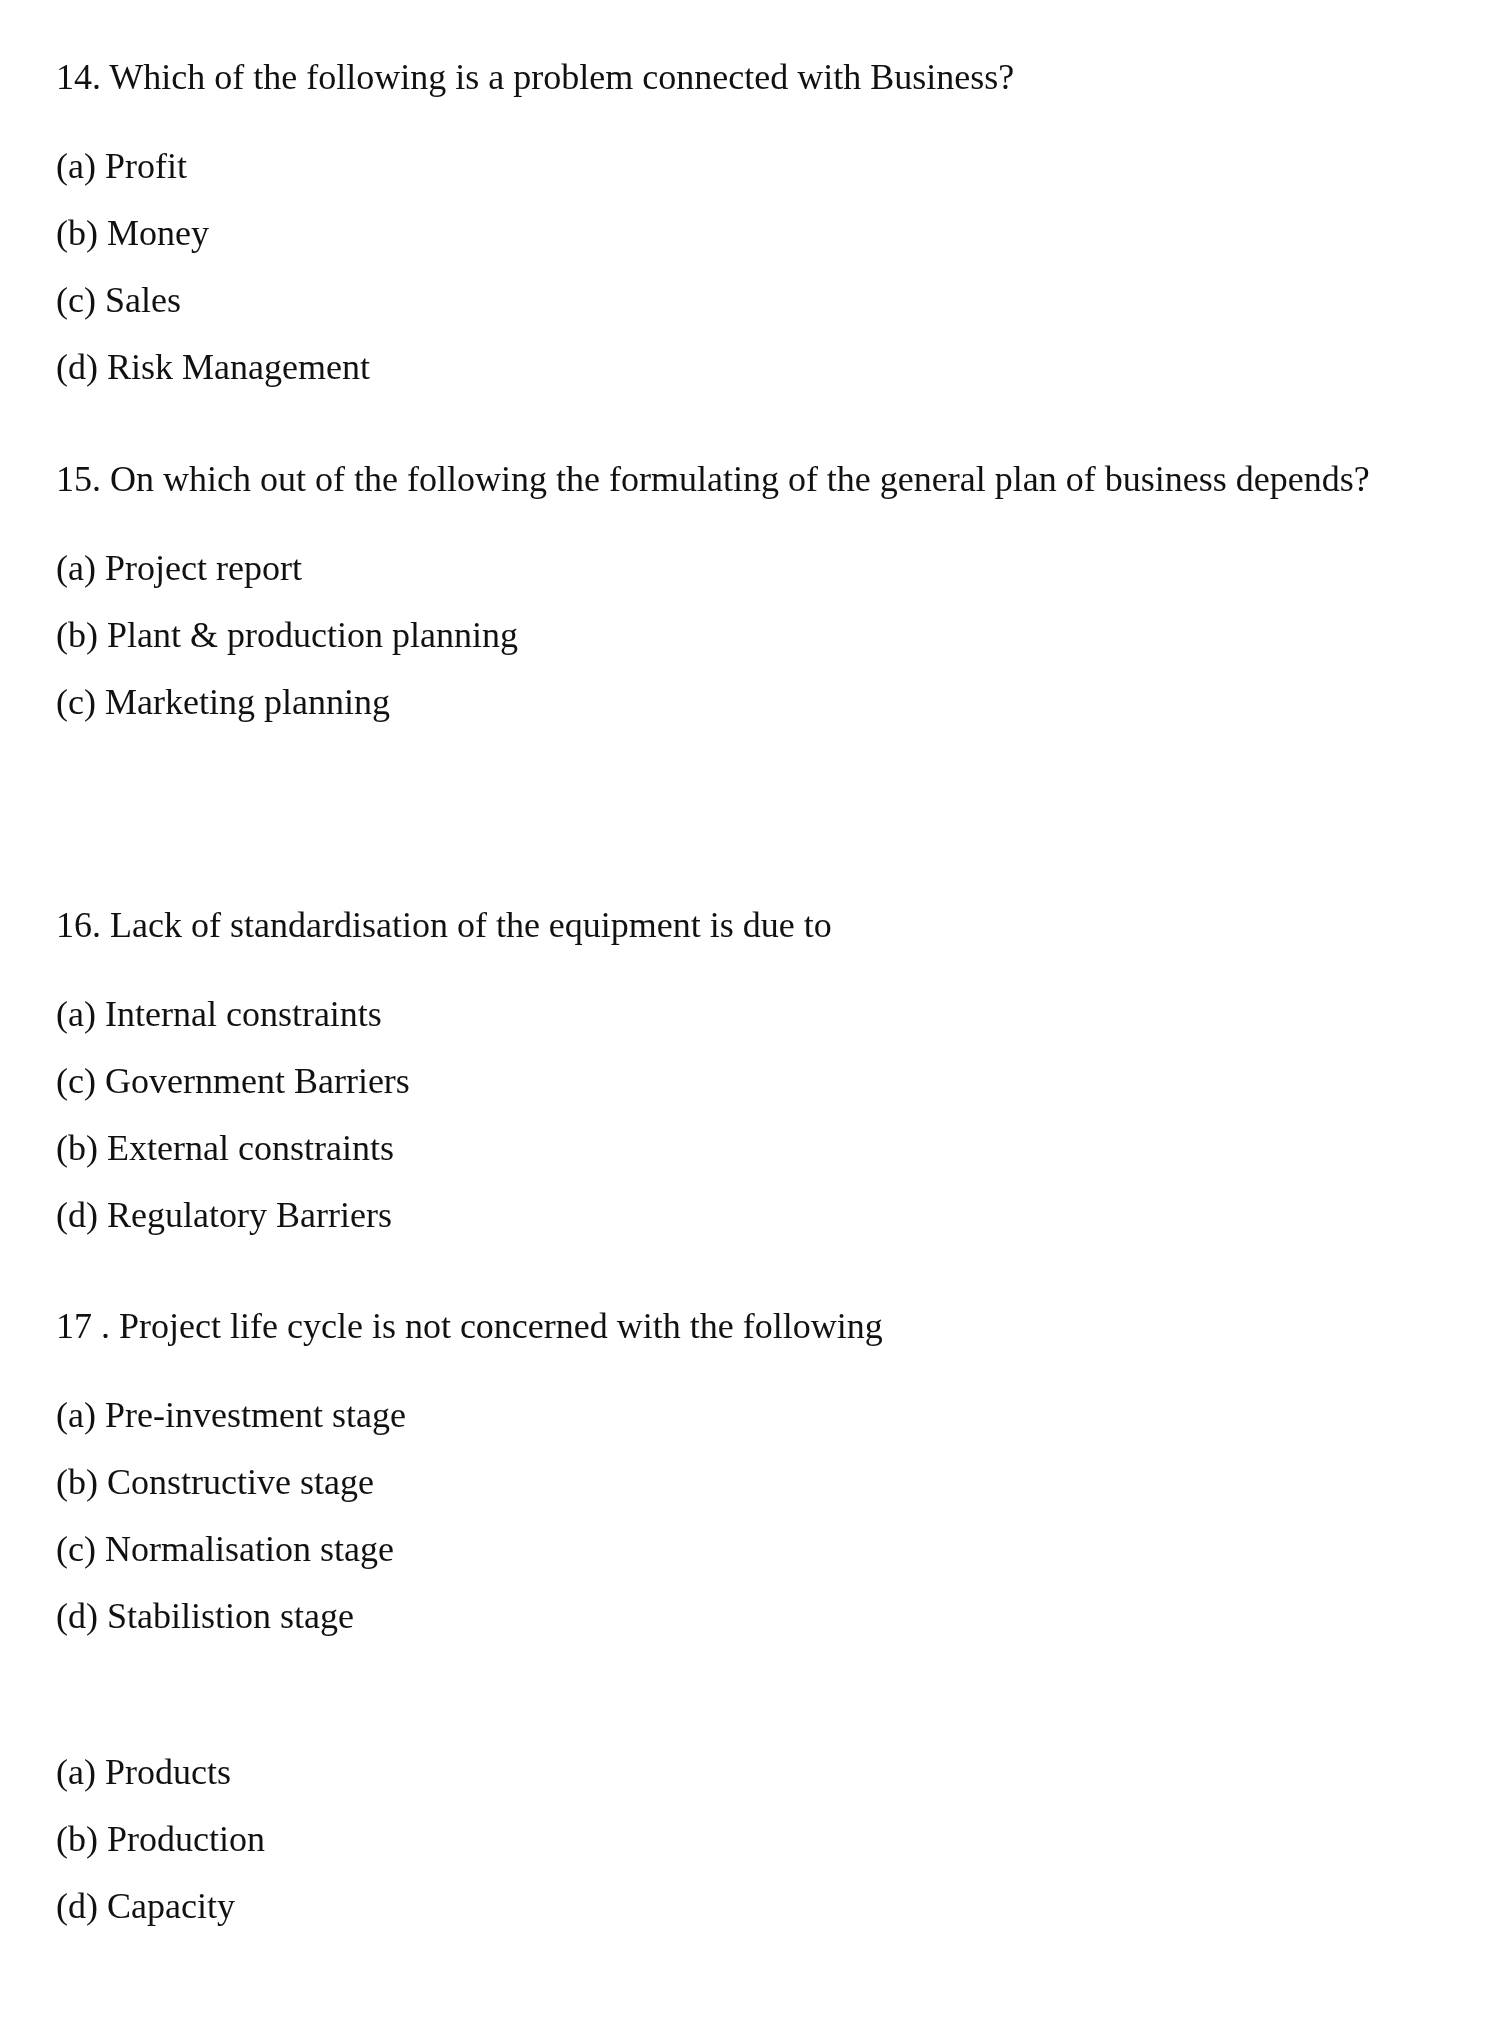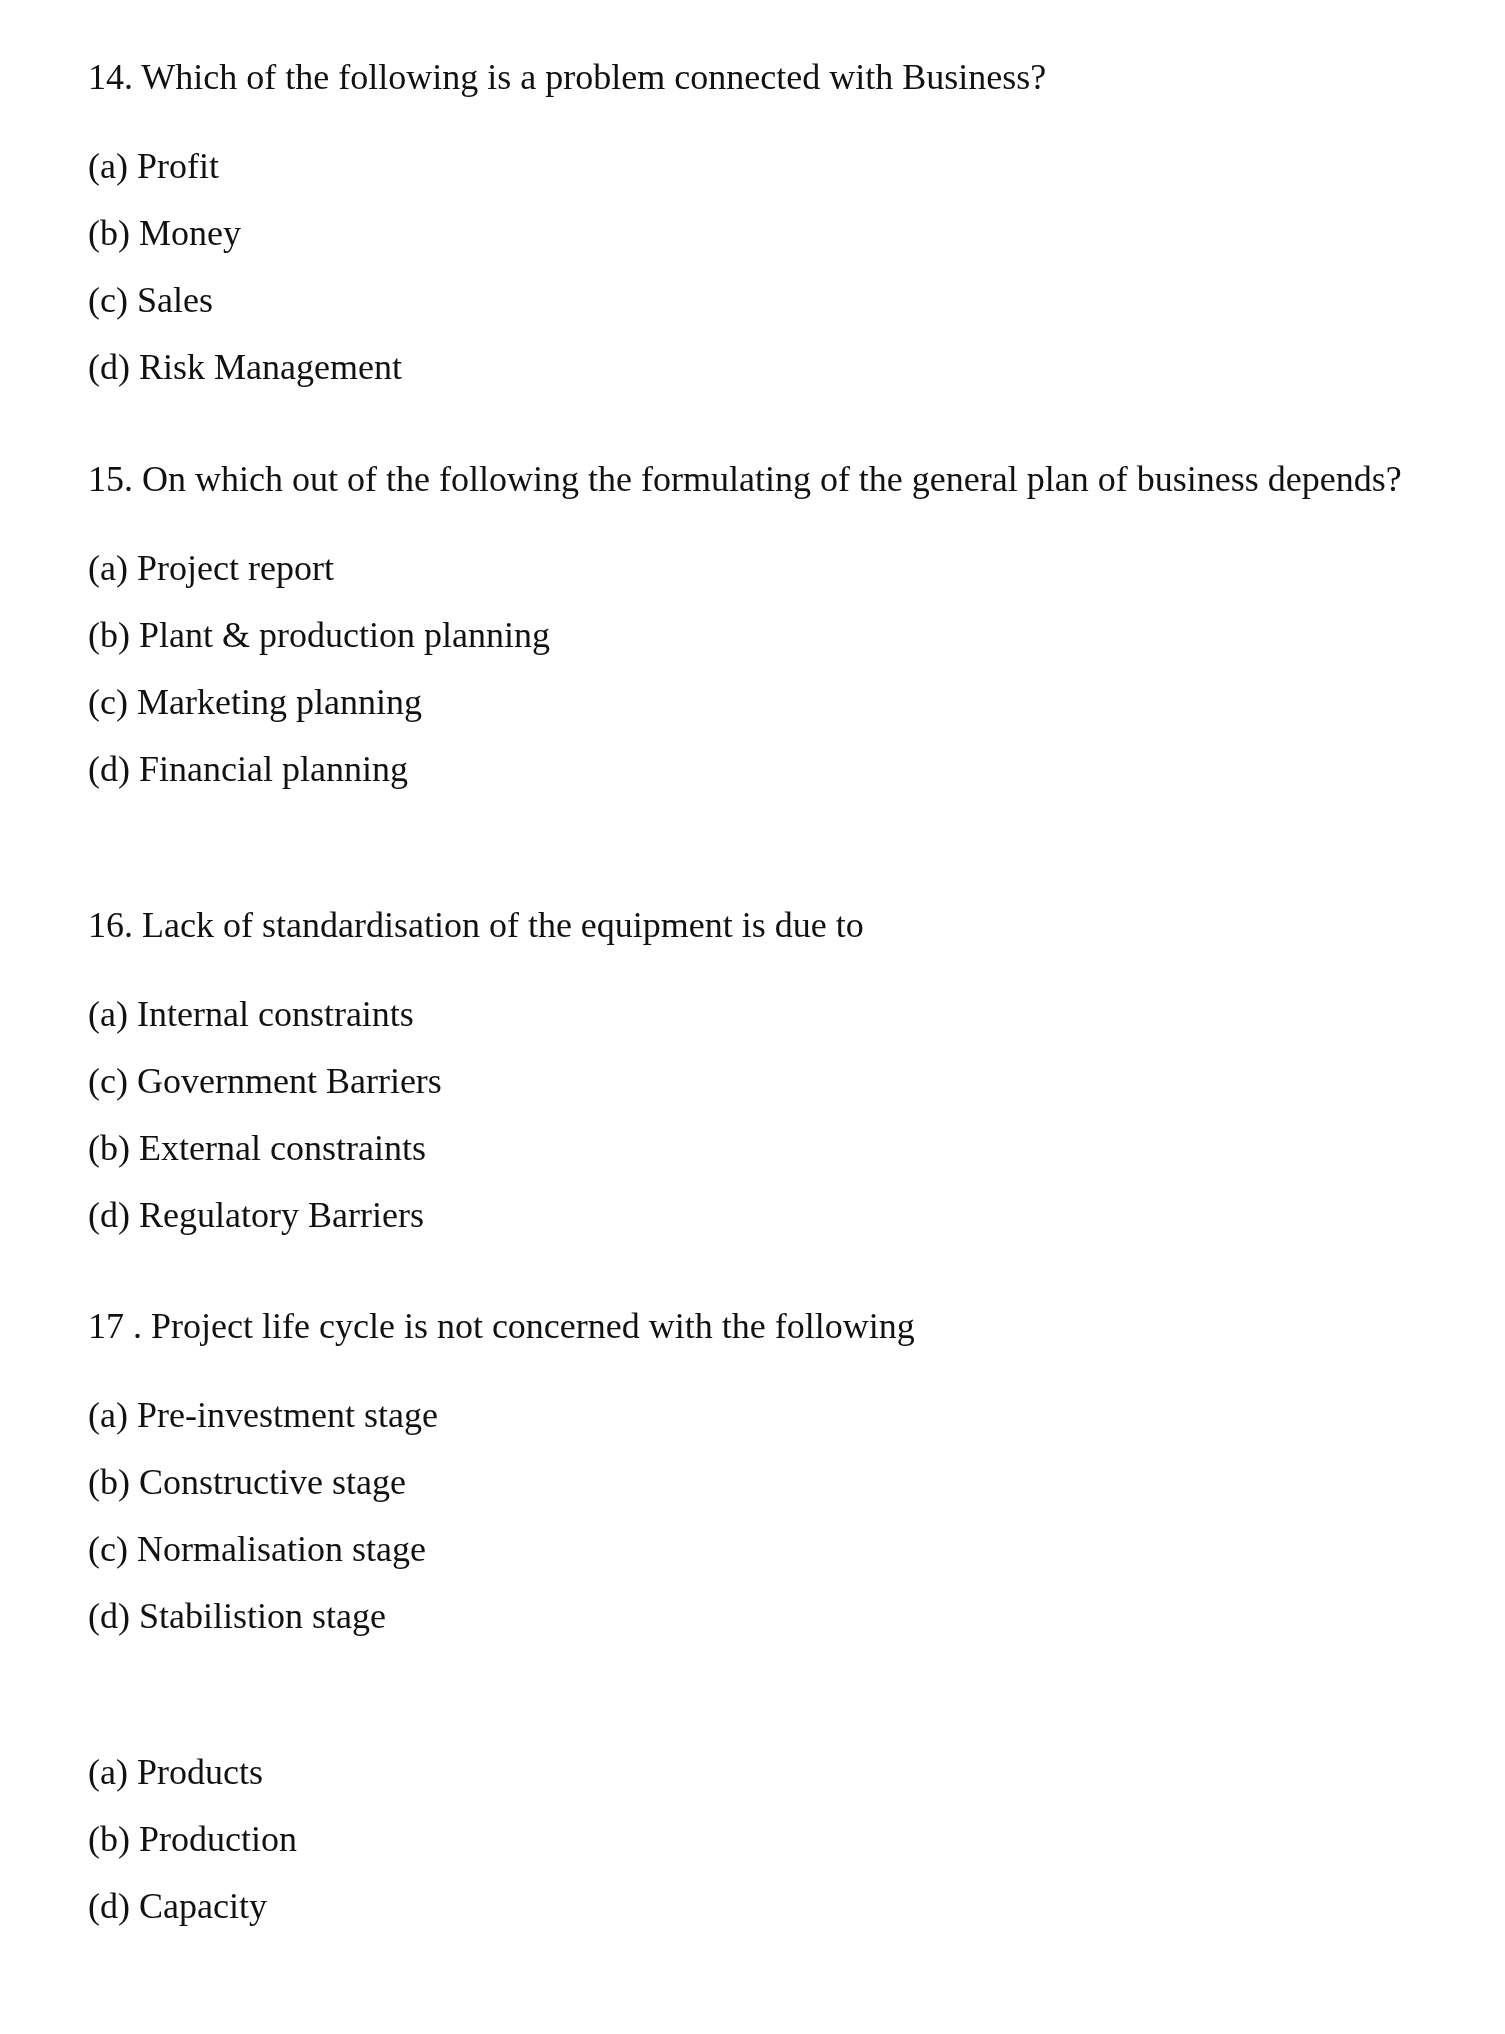--- a/index.html
+++ b/index.html
@@ -2,21 +2,21 @@
 <html><head>
 <meta charset="utf-8">
 <style>
   html, body { margin: 0; padding: 0; background: #ffffff; }
   body {
     width: 1505px; height: 2034px; overflow: hidden;
     font-family: "Liberation Serif", "DejaVu Serif", serif;
     color: #111111;
   }
   .page { position: relative; width: 1505px; height: 2034px; }
-  .q { position: absolute; left: 56px; width: 1340px; margin-left: 32px; }
+  .q { position: absolute; left: 56px; width: 1340px; }
   .qtext { font-size: 36px; line-height: 45px; margin: 0; font-weight: normal; }
   .opt { font-size: 36px; line-height: 45px; margin: 0; }
   .opt-list { margin: 0; padding: 0; list-style: none; }
   .opt-list li { height: 67px; display: flex; align-items: flex-end; }
 </style>
 </head>
 <body>
 
 <div class="page">
 
@@ -42,23 +42,20 @@
     <p class="qtext"><span>15.</span> <span>On which out of the following the formulating of the general plan of business depends?</span></p>
     <ul class="opt-list" style="margin-top:22px;">
       <li>
           <span class="opt"><span>(a)</span> <span>Project report</span></span>
         </li>
       <li>
           <span class="opt"><span>(b)</span> <span>Plant &amp; production planning</span></span>
         </li>
       <li>
           <span class="opt"><span>(c)</span> <span>Marketing planning</span></span>
-        </li>
-      <li>
-          <span class="opt"><span>(d)</span> <span>Financial planning</span></span>
         </li>
     </ul>
   </div>
 
   <div class="q" style="top:903px;">
     <p class="qtext"><span>16.</span> <span>Lack of standardisation of the equipment is due to</span></p>
     <ul class="opt-list" style="margin-top:22px;">
       <li>
           <span class="opt"><span>(a)</span> <span>Internal constraints</span></span>
         </li>

